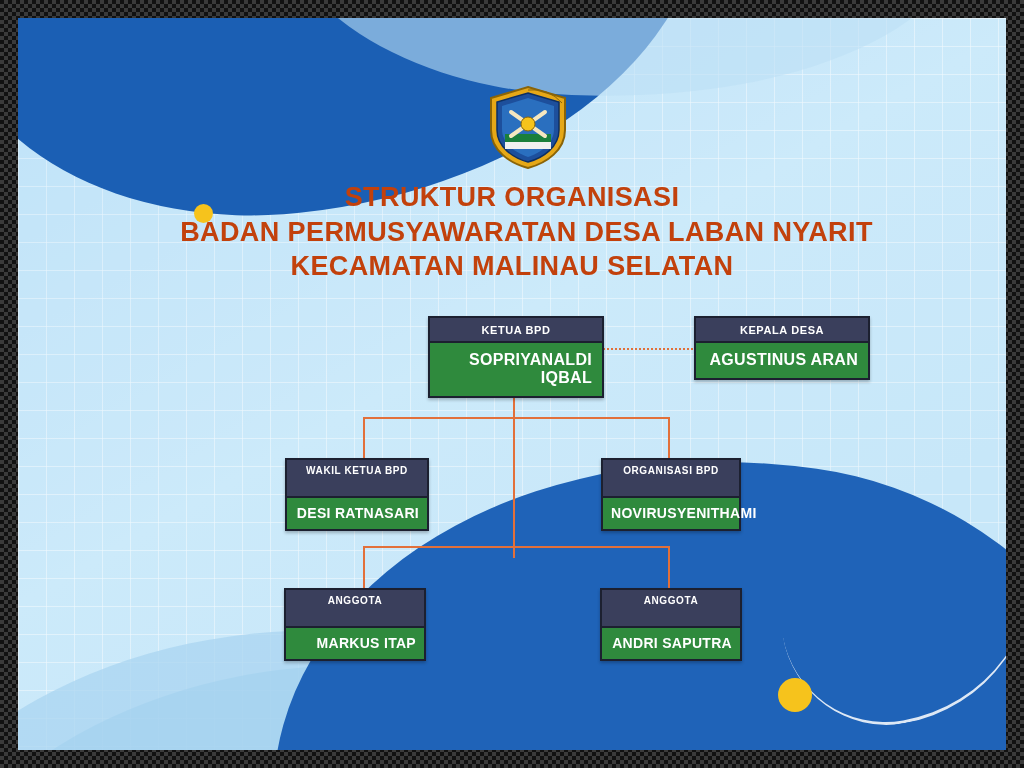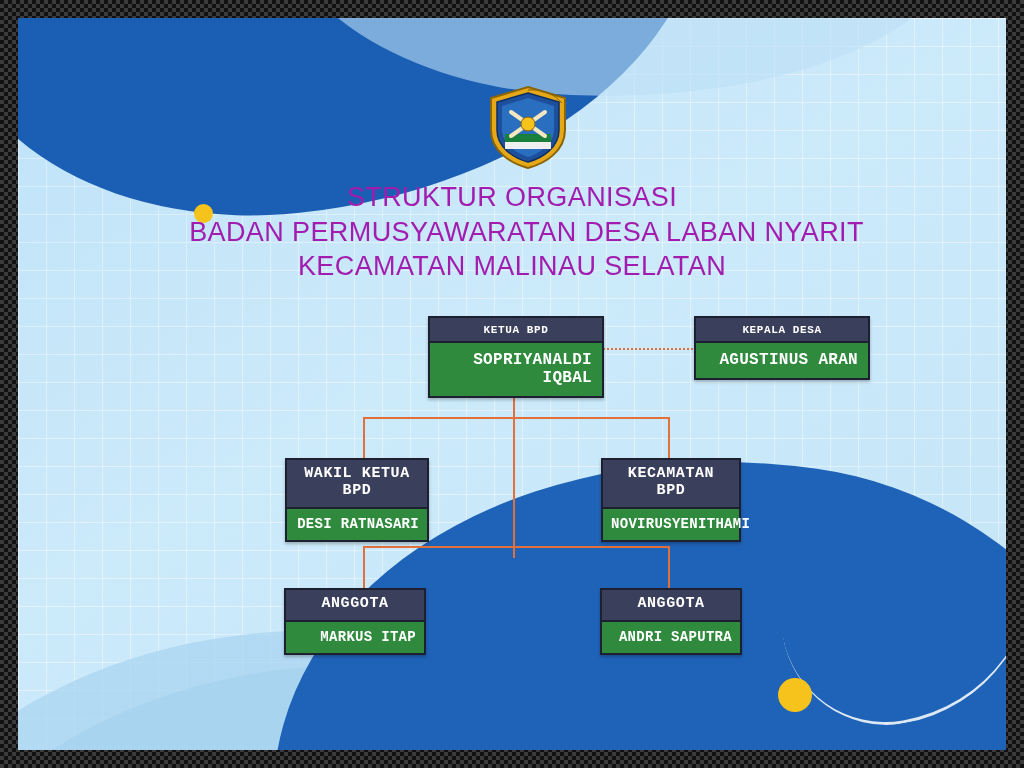--- a/index.html
+++ b/index.html
@@ -92,51 +92,51 @@
   .dot-a{left:176px;top:186px;width:19px;height:19px;}
   .dot-b{left:760px;top:660px;width:34px;height:34px;}
   
   .logo{
     position:absolute;left:467px;top:66px;width:86px;height:86px;
   }
   .logo svg{display:block;}
   
   .titles{
     position:absolute;left:0;right:0;top:162px;text-align:center;
-    color:#a21caf;
-    font-weight:normal;
+    color:#c2410c;
+    font-weight:bold;
     letter-spacing:.4px;
     line-height:1.28;
   }
   .t1{font-size:27px;}
   .t2{font-size:27px;margin-left:29px;}
   .t3{font-size:27px;text-align:center;}
   
-  .chart{position:absolute;left:0;top:0;width:988px;height:607px;font-family:Liberation Mono, monospace;}
+  .chart{position:absolute;left:0;top:0;width:988px;height:607px;}
   .node{
     position:absolute;
     border:2px solid #1c2030;
     box-shadow:0 2px 3px rgba(0,0,0,.25);
     text-align:center;
     background:#3a3f5c;
   }
   .node .role{
     background:#3a3f5c;color:#ffffff;
     font-size:11px;font-weight:bold;letter-spacing:.6px;
     padding:6px 8px 5px;
   }
   .node .name{
     background:#2f8a3d;color:#ffffff;
     font-size:16px;font-weight:bold;letter-spacing:.3px;
     padding:8px 10px 9px;
     border-top:2px solid #1c2030;
     text-align:right;
   }
   .node.small .name{font-size:14px;padding:7px 8px 8px;}
-  .node.small .role{font-size:15px;padding:5px 8px 8px;}
+  .node.small .role{font-size:10px;padding:5px 8px 20px;}
   
   .line{position:absolute;background:#e2703a;}
   .v{width:2px;}
   .h{height:2px;}
   .dotline{
     position:absolute;height:0;border-top:2px dotted #e2703a;
   }
 </style>
 </head>
 <body>
@@ -203,21 +203,21 @@
         <div class="role">KEPALA DESA</div>
         <div class="name">AGUSTINUS ARAN</div>
       </div>
 
       <div class="node small" style="left:267px;top:440px;width:140px;">
         <div class="role">WAKIL KETUA BPD</div>
         <div class="name">DESI RATNASARI</div>
       </div>
 
       <div class="node small" style="left:583px;top:440px;width:136px;">
-        <div class="role">KECAMATAN BPD</div>
+        <div class="role">ORGANISASI BPD</div>
         <div class="name">NOVIRUSYENITHAMI</div>
       </div>
 
       <div class="node small" style="left:266px;top:570px;width:138px;">
         <div class="role">ANGGOTA</div>
         <div class="name">MARKUS ITAP</div>
       </div>
 
       <div class="node small" style="left:582px;top:570px;width:138px;">
         <div class="role">ANGGOTA</div>

